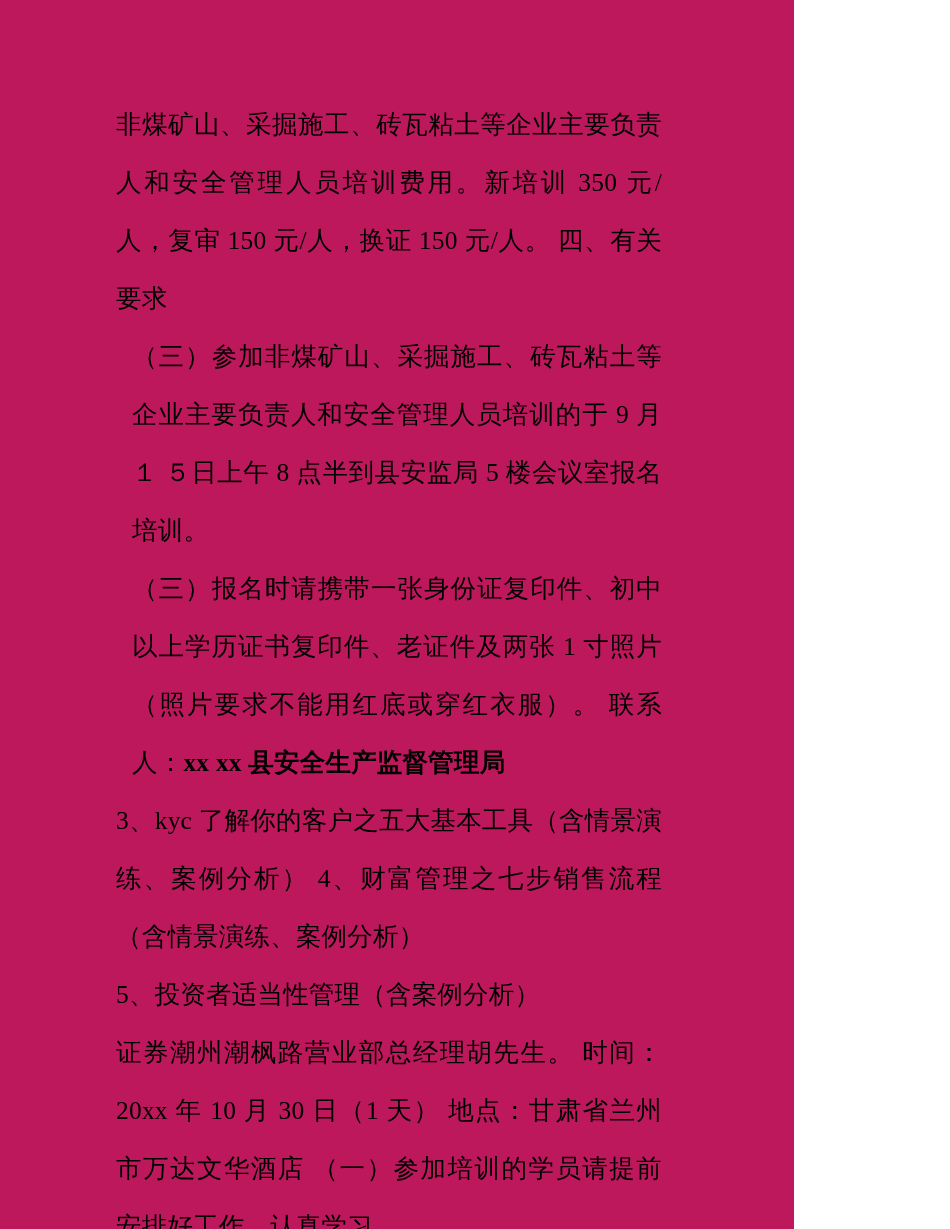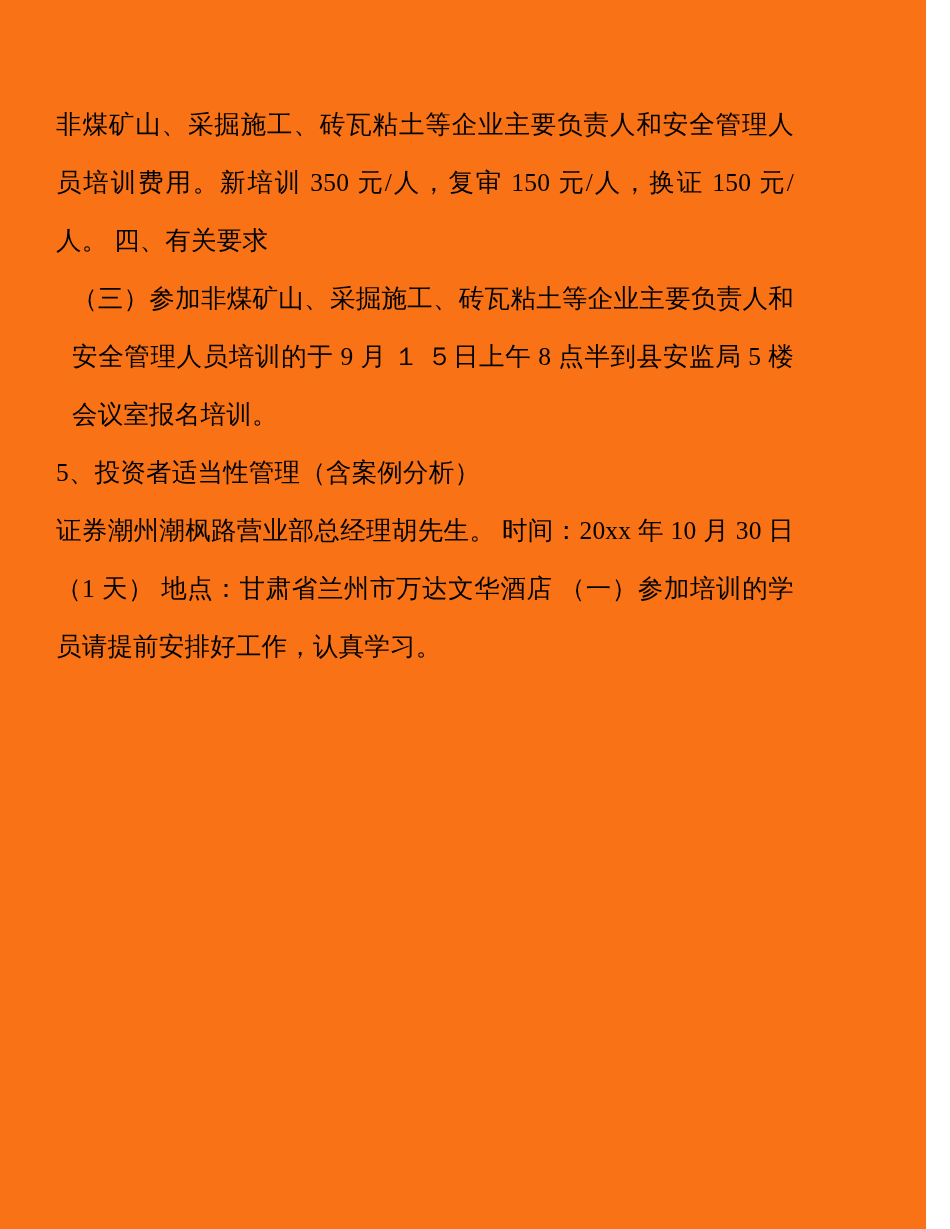--- a/index.html
+++ b/index.html
@@ -9,25 +9,25 @@
   }
   body {
     width: 950px;
     height: 1229px;
     font-family: "Liberation Serif", "DejaVu Serif", serif;
     color: #000000;
     overflow: hidden;
   }
   .page {
     position: relative;
-    width: 926px;
+    width: 794px;
     height: 1229px;
-    background: #f97316;
+    background: #be185d;
     box-sizing: border-box;
-    padding: 96px 132px 60px 56px;
+    padding: 96px 132px 60px 116px;
   }
   .doc-body {
     font-size: 25.5px;
     line-height: 58px;
     letter-spacing: 0.2px;
     text-align: justify;
     text-justify: inter-ideograph;
   }
   .para {
     margin: 0;
@@ -50,21 +50,23 @@
 <body>
 
 <div class="page">
   <div class="doc-body">
 
     <p class="para noindent">非煤矿山、采掘施工、砖瓦粘土等企业主要负责人和安全管理人员培训费用。新培训 350 元/人，复审 150 元/人，换证 150 元/人。 四、有关要求</p>
 
 
     <p class="para indent">（三）参加非煤矿山、采掘施工、砖瓦粘土等企业主要负责人和安全管理人员培训的于 9 月 １ ５日上午 8 点半到县安监局 5 楼会议室报名培训。</p>
 
+    <p class="para indent"><span>（三）报名时请携带一张身份证复印件、初中以上学历证书复印件、老证件及两张 1 寸照片（照片要求不能用红底或穿红衣服）。 联系人：</span><span class="bold">xx xx 县安全生产监督管理局</span></p>
 
 
+    <p class="para noindent">3、kyc 了解你的客户之五大基本工具（含情景演练、案例分析） 4、财富管理之七步销售流程（含情景演练、案例分析）</p>
 
     <p class="para noindent">5、投资者适当性管理（含案例分析）</p>
 
     <p class="para noindent">证券潮州潮枫路营业部总经理胡先生。 时间：20xx 年 10 月 30 日（1 天） 地点：甘肃省兰州市万达文华酒店 （一）参加培训的学员请提前安排好工作，认真学习。</p>
 
   </div>
 </div>
 
 </body></html>

